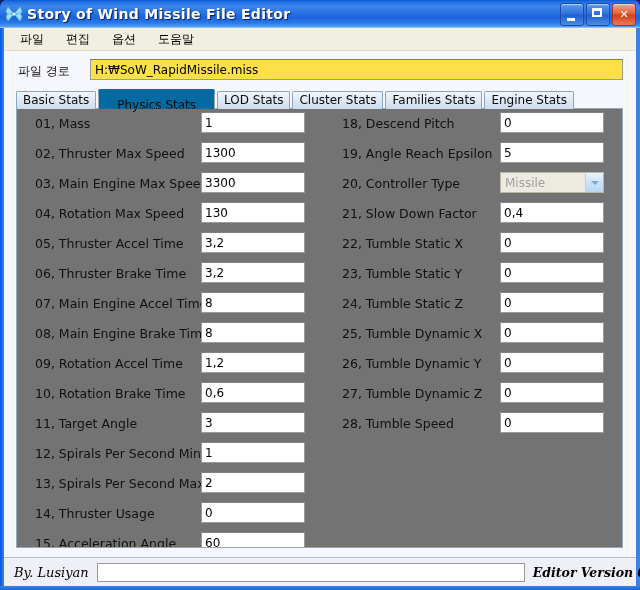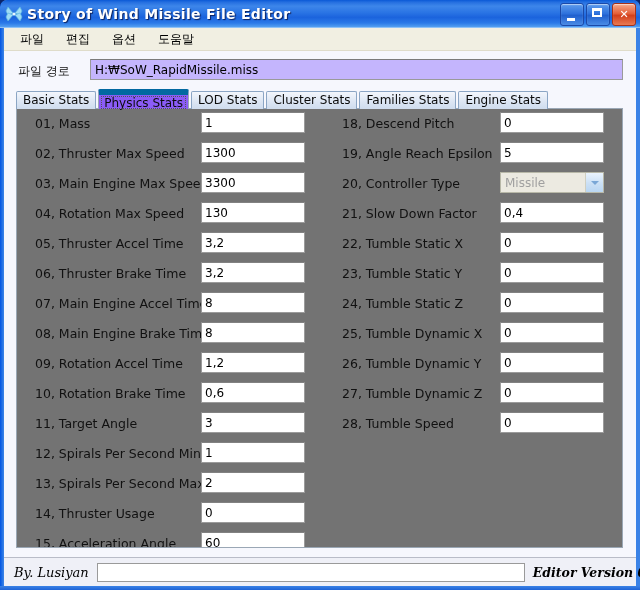--- a/index.html
+++ b/index.html
@@ -112,21 +112,21 @@
     position: absolute; left: 14px; top: 4px;
     font-size: 12px; color: #111;
     font-family: "DejaVu Sans", sans-serif;
   }
   #path-input {
     position: absolute; left: 86px; top: 0px;
     width: 533px; height: 21px;
     box-sizing: border-box;
     border: 1px solid #9a9a9a;
     border-top-color: #7b7b7b;
-    background: #c4b5fd;
+    background: #fde047;
     font-size: 12px;
     color: #000;
     padding: 0 4px;
     line-height: 19px;
     font-family: "DejaVu Sans", sans-serif;
     outline: none;
   }
 
   
   #tabstrip {
@@ -146,26 +146,26 @@
     background: linear-gradient(to bottom,#f3f6fc,#dbe5f3 60%,#cfdcee);
     border: 1px solid #8ba5c4;
     border-bottom: none;
     border-radius: 2px 2px 0 0;
     white-space: nowrap;
     font-family: "DejaVu Sans", sans-serif;
     cursor: default;
   }
   .tab.active {
     height: 20px;
-    background: #8b5cf6;
+    background: #0369a1;
     border: 1px solid #9aa7b5;
-    border-top: 6px solid #0369a1;
+    border-top: 8px solid #0369a1;
     border-bottom: none;
     line-height: 16px;
-    padding: 0 5px;
+    padding: 0 18px;
     position: relative;
     z-index: 6;
   }
   .tab.active .focusring {
     position: absolute;
     left: 2px; right: 2px; top: 1px; bottom: 0px;
     border: 1px dotted #555;
     pointer-events: none;
   }
 

